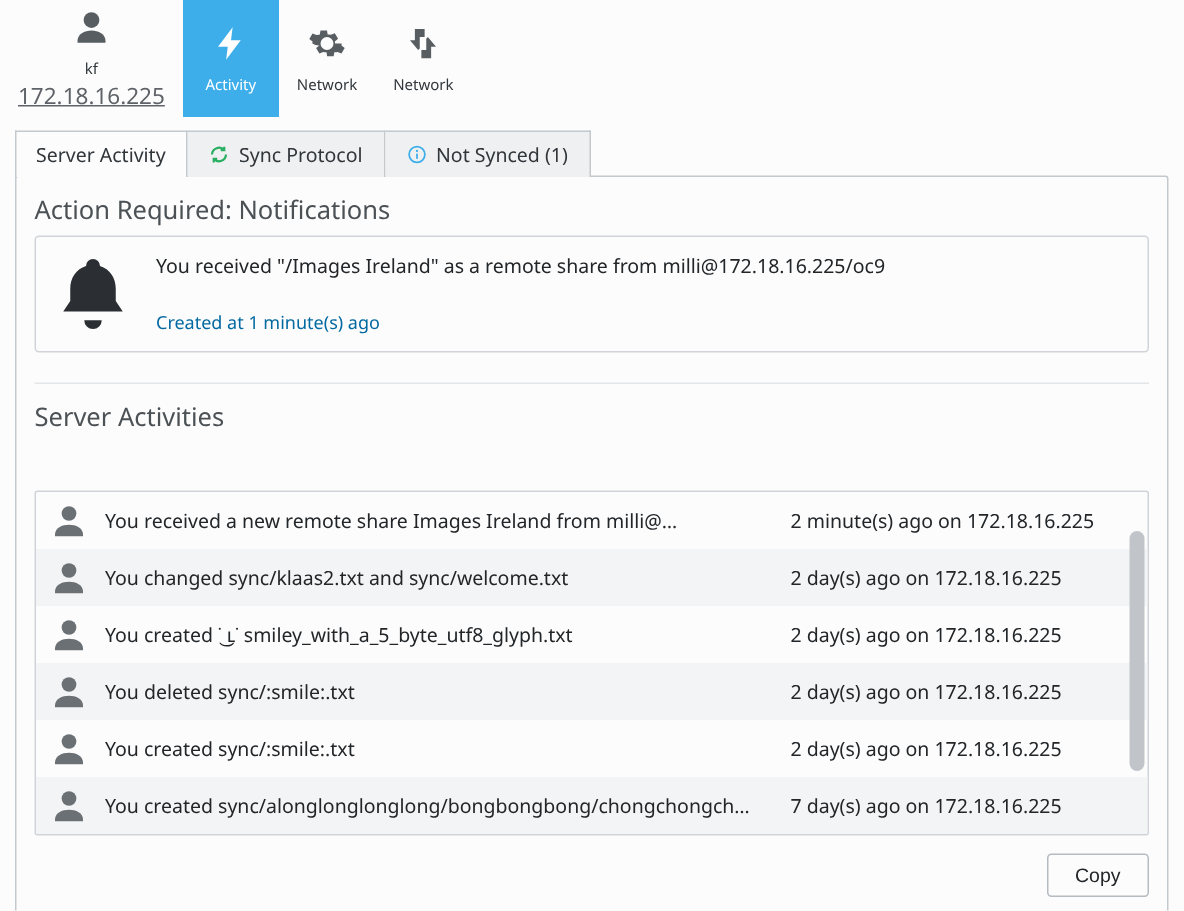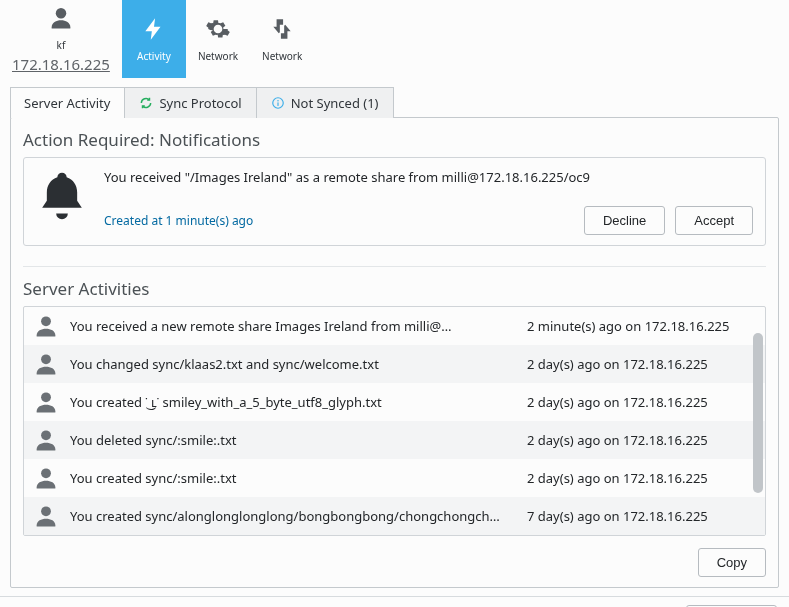--- a/index.html
+++ b/index.html
@@ -26,21 +26,21 @@
 .notif-box { border: 1px solid #d0d4d8; border-radius: 3px; padding: 10px 12px 10px 10px; display: flex; gap: 14px; align-items: flex-start; margin-bottom: 12px; }
 .bell { width: 56px; height: 56px; flex-shrink: 0; }
 .notif-body { flex: 1; display: flex; flex-direction: column; }
 .notif-msg { font-size: 13px; color: #232629; }
 .notif-footer { display: flex; align-items: center; justify-content: space-between; margin-top: 20px; }
 .notif-time { font-size: 12px; color: #0369a1; }
 .notif-actions { display: flex; gap: 10px; }
 
 button.pbtn { background: #fcfcfc; border: 1px solid #b6bbc0; border-radius: 3px; padding: 6px 18px; font-size: 13px; color: #232629; cursor: pointer; }
 
-.activities-wrap { flex: 1; display: flex; flex-direction: column; overflow: hidden; border: 1px solid #d0d4d8; border-radius: 2px; position: relative; }
+.activities-wrap { flex: 1; display: flex; flex-direction: column; overflow: hidden; border: 1px solid #d0d4d8; border-radius: 2px; position: relative; margin-top: 32px; }
 .activities-list { flex: 1; overflow-y: auto; }
 .act-row { display: flex; align-items: center; padding: 4px 8px; gap: 10px; height: 38px; }
 .act-row:nth-child(even) { background: #f3f4f5; }
 .act-icon { width: 28px; height: 28px; flex-shrink: 0; }
 .act-text { flex: 1; font-size: 13px; color: #232629; white-space: nowrap; overflow: hidden; text-overflow: ellipsis; }
 .act-time { font-size: 13px; color: #232629; white-space: nowrap; padding-right: 6px; min-width: 230px; }
 
 .scrollbar-fake { position: absolute; right: 2px; top: 26px; width: 10px; height: calc(100% - 50px); background: transparent; }
 .scrollbar-thumb { width: 10px; height: 160px; background: #c1c5c9; border-radius: 5px; }
 
@@ -124,24 +124,20 @@
     <div class="notif-box">
       <span class="bell">
         <svg viewBox="0 0 24 24" width="56" height="56" fill="#2b2f33">
             <path d="M12 2a2 2 0 0 0-2 2c-2.8.9-4.5 3.4-4.5 6.5V14l-2 3h17l-2-3v-3.5C18.5 7.4 16.8 4.9 14 4a2 2 0 0 0-2-2zm0 20a2.5 2.5 0 0 0 2.5-2.5h-5A2.5 2.5 0 0 0 12 22z"></path>
           </svg>
       </span>
       <div class="notif-body">
         <div class="notif-msg">You received "/Images Ireland" as a remote share from milli@172.18.16.225/oc9</div>
         <div class="notif-footer">
           <div class="notif-time">Created at 1 minute(s) ago</div>
-          <div class="notif-actions">
-            <button class="pbtn">Decline</button>
-            <button class="pbtn">Accept</button>
-          </div>
         </div>
       </div>
     </div>
     <hr class="sep">
 
     <div class="section-label">Server Activities</div>
 
     <div class="activities-wrap">
       <div class="activities-list" id="act-list">
           <div class="act-row">

